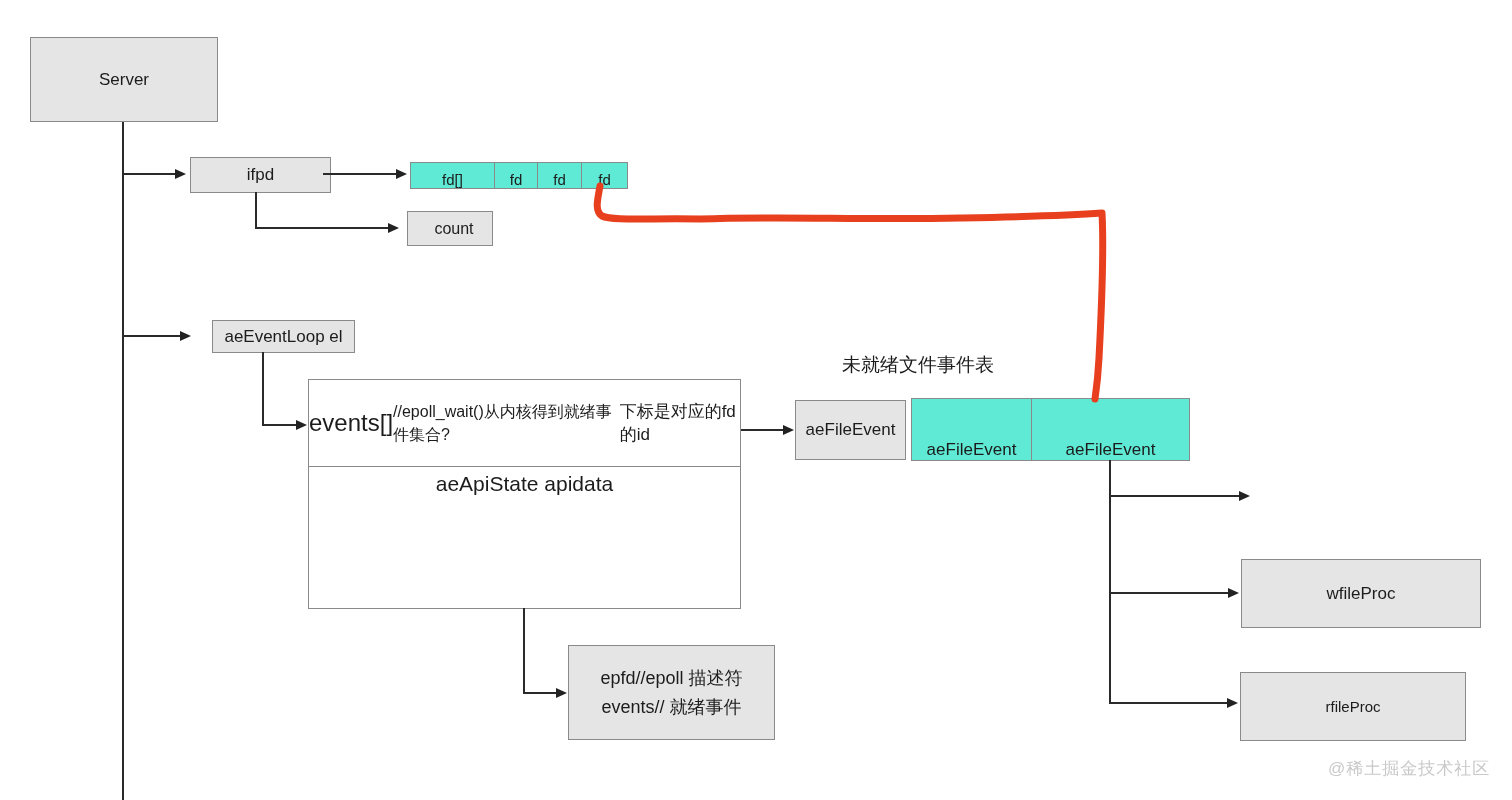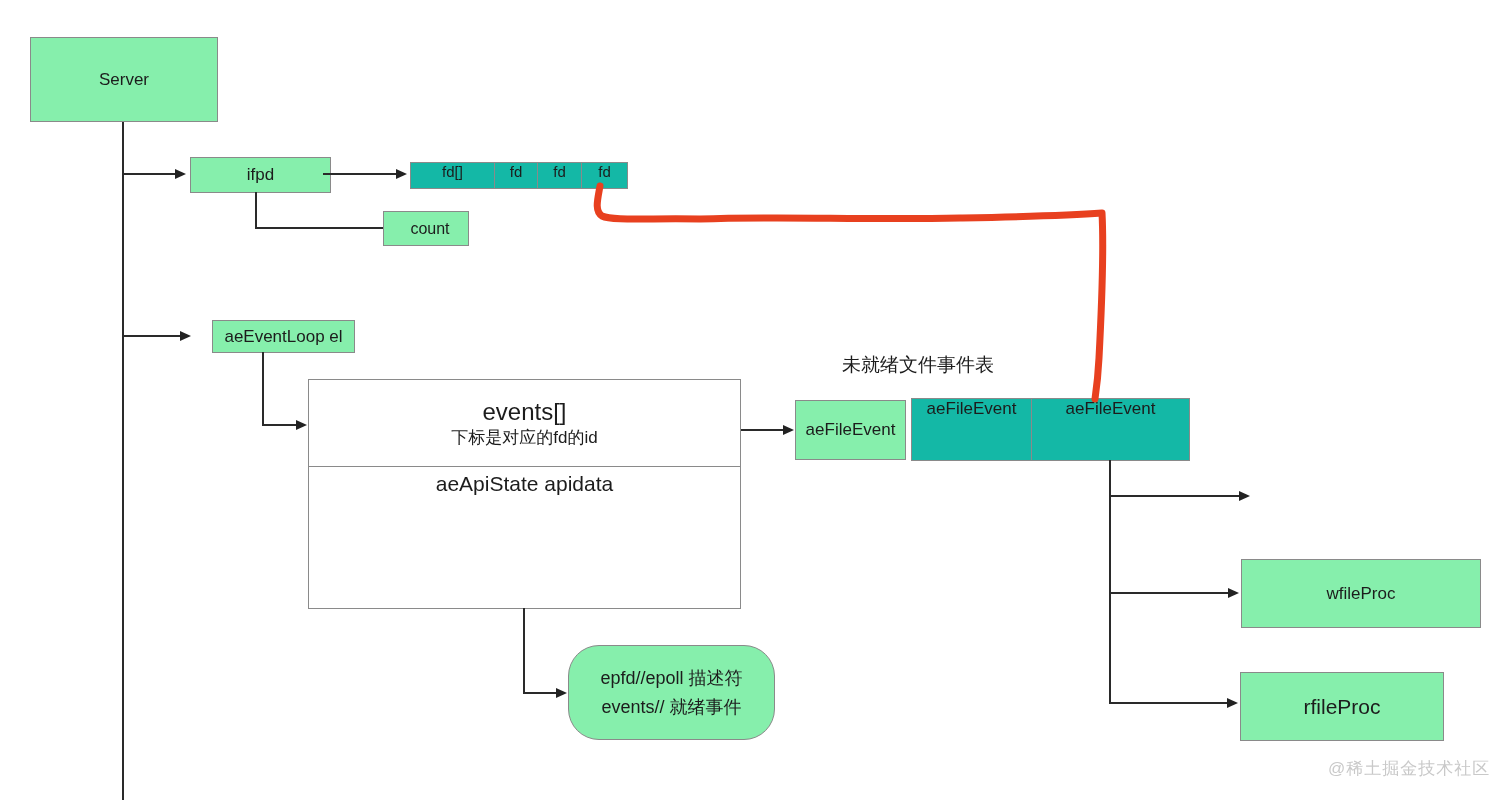--- a/index.html
+++ b/index.html
@@ -1,40 +1,40 @@
 <!DOCTYPE html>
 <html><head>
 <meta charset="utf-8">
 <style>
   html,body{margin:0;padding:0;background:#ffffff;}
   #stage{
     position:relative;width:1512px;height:800px;background:#ffffff;overflow:hidden;
     font-family:"Liberation Sans","DejaVu Sans",sans-serif;color:#1c1c1c;
   }
   .node{
-    position:absolute;border:1.5px solid #8a8a8a;background:#86efac;
+    position:absolute;border:1.5px solid #8a8a8a;background:#e5e5e5;
     display:flex;align-items:center;justify-content:center;text-align:center;
     box-sizing:border-box;
   }
   .vline,.hline{position:absolute;background:#2a2a2a;}
   .vline{width:2px;}
   .hline{height:2px;}
   .arrow-r{
     position:absolute;width:0;height:0;
     border-top:5px solid transparent;border-bottom:5px solid transparent;
     border-left:11px solid #222222;
   }
   .cellrow{position:absolute;display:flex;box-sizing:border-box;}
   .cellrow .cell{
     border:1.5px solid #8a8a8a;border-left-width:0;box-sizing:border-box;
-    display:flex;align-items:flex-start;justify-content:center;background:#14b8a6;
+    display:flex;align-items:flex-end;justify-content:center;background:#5eead4;
   }
   .cellrow .cell:first-child{border-left-width:1.5px;}
   .struct{position:absolute;border:1.5px solid #8a8a8a;box-sizing:border-box;background:#fff;}
-  .struct .sec{box-sizing:border-box;display:flex;flex-direction:column;align-items:center;justify-content:center;}
+  .struct .sec{box-sizing:border-box;display:flex;flex-direction:row;align-items:center;justify-content:center;}
   .struct .sec + .sec{border-top:1.5px solid #8a8a8a;}
   .big{font-size:24px;}
   .small{font-size:16px;line-height:23px;}
   .label-cn{position:absolute;font-size:19px;color:#1c1c1c;}
   .binding{position:absolute;font-size:42px;font-weight:500;letter-spacing:4px;}
   .watermark{position:absolute;font-size:17px;color:#c9c9c9;letter-spacing:1px;}
   svg.overlay{position:absolute;left:0;top:0;pointer-events:none;}
 </style>
 </head>
 <body>
@@ -66,37 +66,38 @@
       <span>fd</span>
     </div>
     <div class="cell" style="width:46px;">
       <span>fd</span>
     </div>
   </div>
 
   <div class="vline" style="left:255px;top:192px;height:36px;"></div>
   <div class="hline" style="left:255px;top:227px;width:133px;"></div>
   <div class="arrow-r" style="left:388px;top:223px;"></div>
-  <div class="node" style="left:383px;top:211px;width:86px;height:35px;font-size:16px;padding-left:8px;">
+  <div class="node" style="left:407px;top:211px;width:86px;height:35px;font-size:16px;padding-left:8px;">
     <span>count</span>
   </div>
 
   <div class="hline" style="left:123px;top:335px;width:57px;"></div>
   <div class="arrow-r" style="left:180px;top:331px;"></div>
   <div class="node" style="left:192px;top:320px;width:143px;height:33px;font-size:17px;margin-left:20px;">
     <span>aeEventLoop el</span>
   </div>
 
   <div class="vline" style="left:262px;top:352px;height:73px;"></div>
   <div class="hline" style="left:262px;top:424px;width:35px;"></div>
   <div class="arrow-r" style="left:296px;top:420px;"></div>
 
   <div class="struct" style="left:308px;top:379px;width:433px;height:230px;">
     <div class="sec" style="height:86px;">
       <div class="big">events[]</div>
+      <div class="small">//epoll_wait()从内核得到就绪事件集合?</div>
       <div class="small" style="font-size:17px;">下标是对应的fd的id</div>
     </div>
     <div class="sec" style="height:34px;font-size:21px;">
       <span>aeApiState apidata</span>
     </div>
   </div>
 
   <div class="hline" style="left:741px;top:429px;width:42px;"></div>
   <div class="arrow-r" style="left:783px;top:425px;"></div>
 
@@ -110,39 +111,39 @@
       <span>aeFileEvent</span>
     </div>
     <div class="cell" style="width:158px;">
       <span>aeFileEvent</span>
     </div>
   </div>
 
   <div class="vline" style="left:523px;top:608px;height:85px;"></div>
   <div class="hline" style="left:523px;top:692px;width:34px;"></div>
   <div class="arrow-r" style="left:556px;top:688px;"></div>
-  <div class="node" style="left:568px;top:645px;width:207px;height:95px;font-size:18px;line-height:29px;flex-direction:column;border-radius:31px;">
+  <div class="node" style="left:568px;top:645px;width:207px;height:95px;font-size:18px;line-height:29px;flex-direction:column;">
     <div>epfd//epoll 描述符</div>
     <div>events// 就绪事件</div>
   </div>
 
   <div class="vline" style="left:1109px;top:460px;height:244px;"></div>
 
   <div class="hline" style="left:1109px;top:495px;width:131px;"></div>
   <div class="arrow-r" style="left:1239px;top:491px;"></div>
 
   <div class="hline" style="left:1109px;top:592px;width:120px;"></div>
   <div class="arrow-r" style="left:1228px;top:588px;"></div>
   <div class="node" style="left:1241px;top:559px;width:240px;height:69px;font-size:17px;">
     <span>wfileProc</span>
   </div>
 
   <div class="hline" style="left:1109px;top:702px;width:119px;"></div>
   <div class="arrow-r" style="left:1227px;top:698px;"></div>
-  <div class="node" style="left:1240px;top:672px;width:204px;height:69px;font-size:21px;justify-content:center;">
+  <div class="node" style="left:1240px;top:672px;width:226px;height:69px;font-size:15px;justify-content:center;">
     <span>rfileProc</span>
   </div>
 
   <svg class="overlay" width="1512" height="800" viewBox="0 0 1512 800">
     <path d="M 600 186
              C 598 198 594 211 602 216
              C 612 221 650 218 700 219
              C 780 216 860 220 960 218
              C 1010 217 1062 216 1102 213
              C 1104 250 1101 320 1099 358

